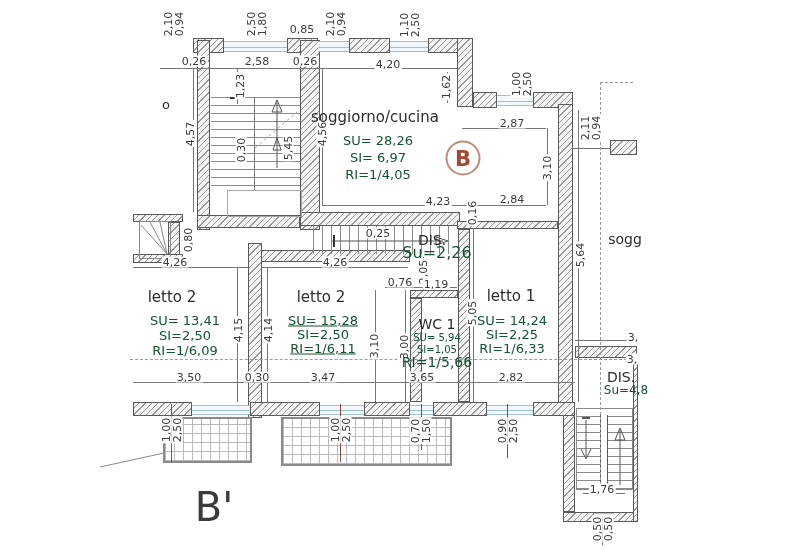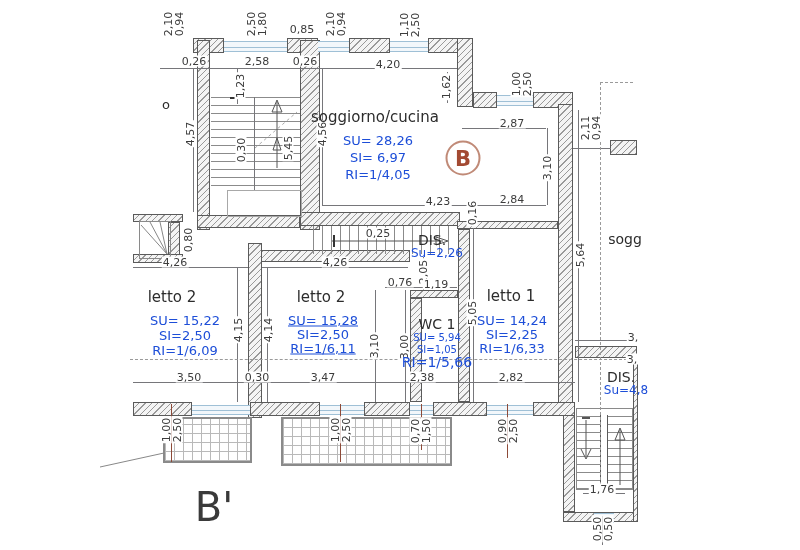--- a/index.html
+++ b/index.html
@@ -19,21 +19,21 @@
   .tiles{position:absolute;border:2px solid #8a8a8a;background-color:#fff;
          background-image:repeating-linear-gradient(0deg,#b9b9b9 0,#b9b9b9 1px,transparent 1px,transparent 9px),
                           repeating-linear-gradient(90deg,#b9b9b9 0,#b9b9b9 1px,transparent 1px,transparent 9px);}
   .divider{position:absolute;background:#fff;border-left:1px solid #5a5a5a;border-right:1px solid #5a5a5a;}
   .landing{position:absolute;border:1px solid #a8a8a8;}
   .winder{position:absolute;border:1px solid #8a8a8a;}
   .dim{position:absolute;transform:translate(-50%,-50%);font-size:11px;color:#3c3c3c;
        background:#fff;padding:0 1px;line-height:1;white-space:nowrap;}
   .dim.rot{transform:translate(-50%,-50%) rotate(-90deg);}
   .room-name{position:absolute;transform:translate(-50%,-50%);color:#2c2c2c;white-space:nowrap;line-height:1;}
-  .room-stat{position:absolute;transform:translate(-50%,-50%);color:#1d4ed8;white-space:nowrap;line-height:1;}
+  .room-stat{position:absolute;transform:translate(-50%,-50%);color:#14532d;white-space:nowrap;line-height:1;}
   .marker{position:absolute;transform:translate(-50%,-50%);width:31px;height:31px;border:2px solid #c08a77;
           border-radius:50%;display:flex;align-items:center;justify-content:center;
           font-size:21px;font-weight:bold;color:#a34a32;background:transparent;}
   .section-label{position:absolute;transform:translate(-50%,-50%);font-size:40px;color:#3a3a3a;line-height:1;}
   .overlay{position:absolute;left:0;top:0;}
 </style>
 </head>
 <body>
 
 <div class="canvas">
@@ -192,55 +192,55 @@
       <span class="dim" style="left: 436px; top: 284px;">1,19</span>
       <span class="dim rot" style="left: 238px; top: 330px;">4,15</span>
       <span class="dim rot" style="left: 268px; top: 330px;">4,14</span>
       <span class="dim rot" style="left: 374px; top: 346px;">3,10</span>
       <span class="dim rot" style="left: 404px; top: 347px;">3,00</span>
       <span class="dim rot" style="left: 472px; top: 313px;">5,05</span>
       <span class="dim rot" style="left: 580px; top: 255px;">5,64</span>
       <span class="dim" style="left: 189px; top: 377px;">3,50</span>
       <span class="dim" style="left: 257px; top: 377px;">0,30</span>
       <span class="dim" style="left: 323px; top: 377px;">3,47</span>
-      <span class="dim" style="left: 422px; top: 377px;">2,38</span>
+      <span class="dim" style="left: 422px; top: 377px;">3,65</span>
       <span class="dim" style="left: 511px; top: 377px;">2,82</span>
       <span class="dim rot" style="left: 166px; top: 430px;">1,00</span>
       <span class="dim rot" style="left: 177px; top: 430px;">2,50</span>
       <span class="dim rot" style="left: 335px; top: 430px;">1,00</span>
       <span class="dim rot" style="left: 346px; top: 430px;">2,50</span>
       <span class="dim rot" style="left: 415px; top: 431px;">0,70</span>
       <span class="dim rot" style="left: 426px; top: 431px;">1,50</span>
       <span class="dim rot" style="left: 502px; top: 431px;">0,90</span>
       <span class="dim rot" style="left: 513px; top: 431px;">2,50</span>
       <span class="dim" style="left: 633px; top: 337px;">3,</span>
       <span class="dim" style="left: 632px; top: 359px;">3,</span>
       <span class="dim" style="left: 602px; top: 489px;">1,76</span>
       <span class="dim rot" style="left: 597px; top: 529px;">0,50</span>
       <span class="dim rot" style="left: 608px; top: 529px;">0,50</span>
       <span class="room-name" style="left: 375px; top: 117px; font-size: 15px;">soggiorno/cucina</span>
       <span class="room-stat" style="left: 378px; top: 140px; font-size: 13px;">SU= 28,26</span>
       <span class="room-stat" style="left: 378px; top: 157px; font-size: 13px;">SI= 6,97</span>
       <span class="room-stat" style="left: 378px; top: 174px; font-size: 13px;">RI=1/4,05</span>
       <span class="room-name" style="left: 172px; top: 297px; font-size: 15px;">letto 2</span>
-      <span class="room-stat" style="left: 185px; top: 320px; font-size: 13px;">SU= 15,22</span>
+      <span class="room-stat" style="left: 185px; top: 320px; font-size: 13px;">SU= 13,41</span>
       <span class="room-stat" style="left: 185px; top: 335px; font-size: 13px;">SI=2,50</span>
       <span class="room-stat" style="left: 185px; top: 350px; font-size: 13px;">RI=1/6,09</span>
       <span class="room-name" style="left: 321px; top: 297px; font-size: 15px;">letto 2</span>
       <span class="room-stat" style="left: 323px; top: 320px; font-size: 13px; text-decoration: underline;">SU= 15,28</span>
       <span class="room-stat" style="left: 323px; top: 334px; font-size: 13px;">SI=2,50</span>
       <span class="room-stat" style="left: 323px; top: 348px; font-size: 13px; text-decoration: underline;">RI=1/6,11</span>
       <span class="room-name" style="left: 437px; top: 324px; font-size: 14px;">WC 1</span>
       <span class="room-stat" style="left: 437px; top: 338px; font-size: 10px;">SU= 5,94</span>
       <span class="room-stat" style="left: 437px; top: 350px; font-size: 10px;">SI=1,05</span>
       <span class="room-stat" style="left: 437px; top: 362px; font-size: 14px;">RI=1/5,66</span>
       <span class="room-name" style="left: 511px; top: 296px; font-size: 15px;">letto 1</span>
       <span class="room-stat" style="left: 512px; top: 320px; font-size: 13px;">SU= 14,24</span>
       <span class="room-stat" style="left: 512px; top: 334px; font-size: 13px;">SI=2,25</span>
       <span class="room-stat" style="left: 512px; top: 348px; font-size: 13px;">RI=1/6,33</span>
       <span class="room-name" style="left: 432px; top: 240px; font-size: 14px;">DIS.</span>
-      <span class="room-stat" style="left: 437px; top: 253px; font-size: 12px;">Su=2,26</span>
+      <span class="room-stat" style="left: 437px; top: 253px; font-size: 16px;">Su=2,26</span>
       <span class="room-name" style="left: 621px; top: 377px; font-size: 14px;">DIS.</span>
       <span class="room-stat" style="left: 626px; top: 390px; font-size: 12px;">Su=4,8</span>
       <span class="room-name" style="left: 625px; top: 239px; font-size: 14px;">sogg</span>
       <span class="room-name" style="left: 166px; top: 104px; font-size: 13px;">o</span>
     </div>
 </div>
 
 </body></html>

